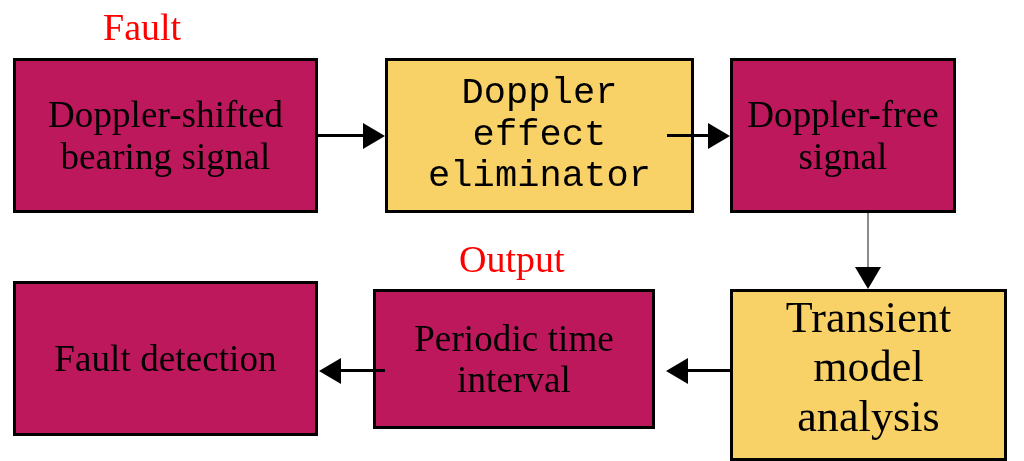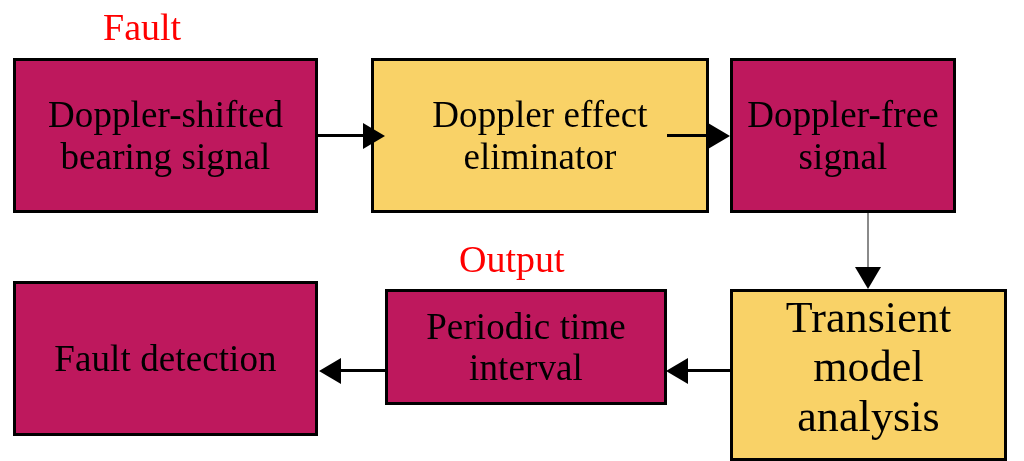--- a/index.html
+++ b/index.html
@@ -83,35 +83,35 @@
 
   <div class="tag" style="left:103px; top:8px;">Fault</div>
 
   <div class="tag" style="left:459px; top:240px;">Output</div>
 
   <div class="node white" style="left:13px; top:58px; width:305px; height:155px;">
     <span class="label">Doppler-shifted
 bearing signal</span>
   </div>
 
-  <div class="node yellow" style="left:371px; top:58px; width:338px; height:155px;">
+  <div class="node yellow" style="left:385px; top:58px; width:309px; height:155px;font-family:Liberation Mono, monospace;">
     <span class="label">Doppler effect
 eliminator</span>
   </div>
 
   <div class="node white" style="left:730px; top:58px; width:226px; height:155px;">
     <span class="label">Doppler-free
 signal</span>
   </div>
 
   <div class="node white" style="left:13px; top:281px; width:305px; height:155px;">
     <span class="label">Fault detection</span>
   </div>
 
-  <div class="node white" style="left:385px; top:289px; width:282px; height:116px;">
+  <div class="node white" style="left:373px; top:289px; width:282px; height:140px;">
     <span class="label">Periodic time
 interval</span>
   </div>
 
   <div class="node yellow" style="left:730px; top:289px; width:277px; height:172px; font-size:44px;">
     <span class="label" style="position:relative; top:-8px;">Transient
 model analysis</span>
   </div>
 
   <div class="conn-h" style="left:318px; top:134px; width:46px;"></div>

